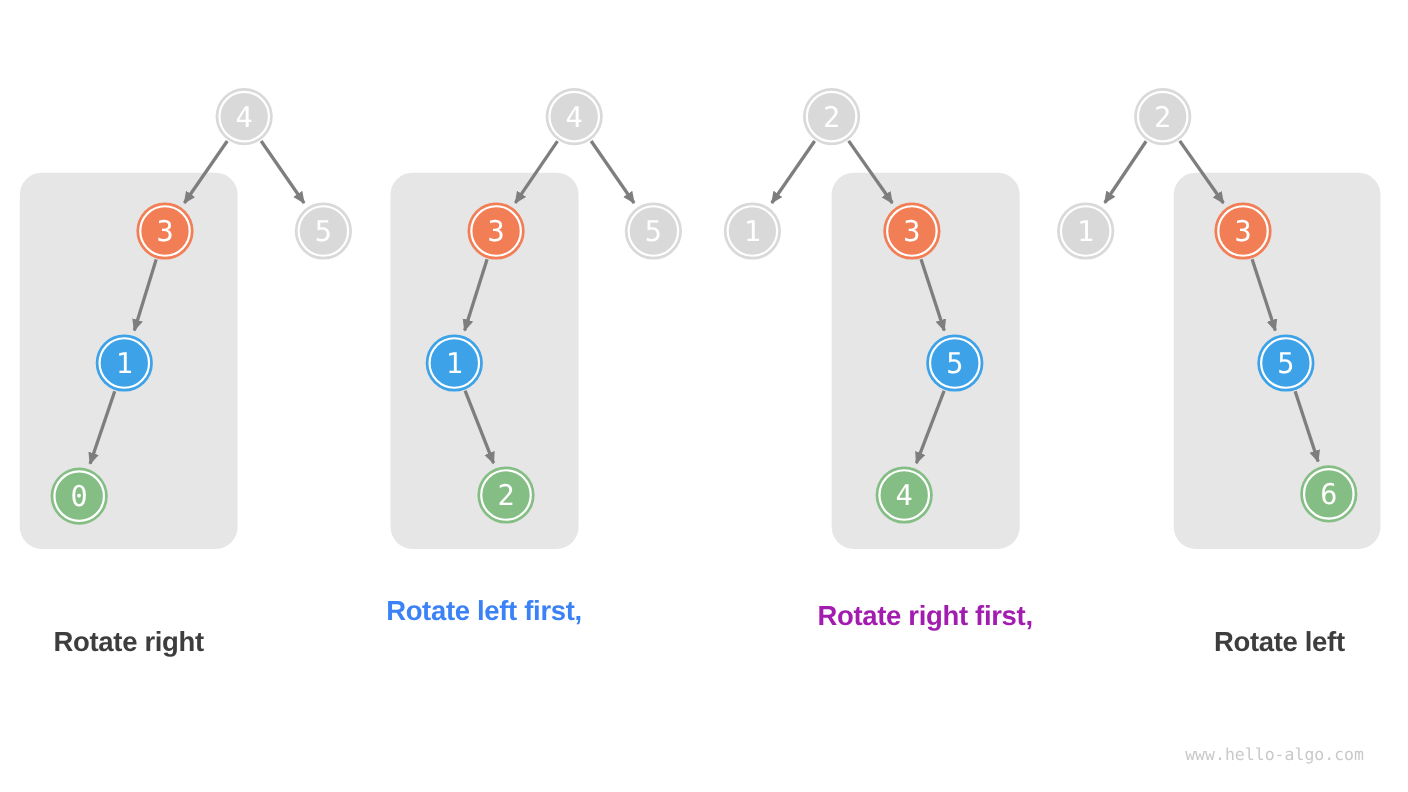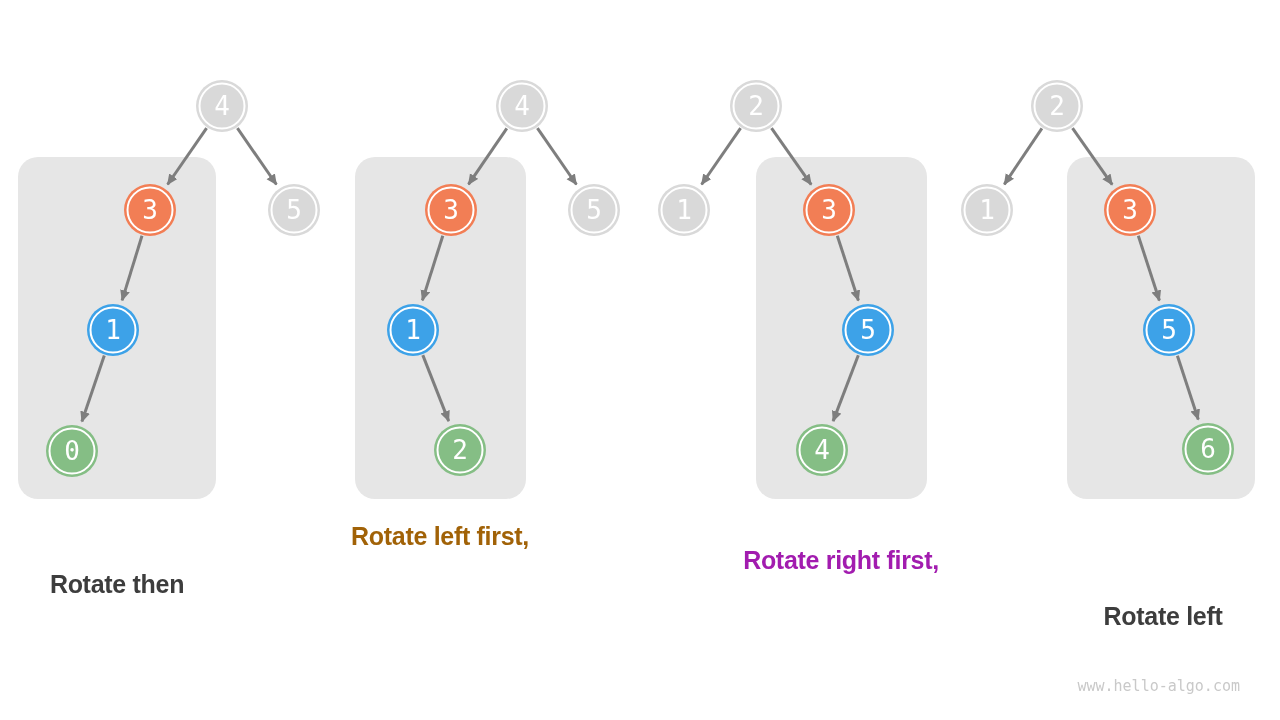--- a/index.html
+++ b/index.html
@@ -164,26 +164,26 @@
         </g>
         <g>
           <circle cx="1208" cy="449" r="26" fill="#85be85"></circle>
           <circle cx="1208" cy="449" r="22.5" fill="none" stroke="#ffffff" stroke-width="2"></circle>
           <text x="1208" y="449" dy="0.35em" text-anchor="middle" fill="#ffffff" font-size="26" font-family="&quot;DejaVu Sans Mono&quot;, monospace">6</text>
         </g>
       </g>
     </svg>
   <div id="captions">
       <div class="caption" style="left: 117px; top: 566px; color: rgb(61, 61, 61);">
-        <div>Rotate then</div>
+        <div>Rotate right</div>
       </div>
-      <div class="caption" style="left: 440px; top: 518px; color: #a16207;">
+      <div class="caption" style="left: 440px; top: 538px; color: #3b82f6;">
         <div>Rotate left first,</div>
       </div>
       <div class="caption" style="left: 841px; top: 542px; color: #a21caf;">
         <div>Rotate right first,</div>
       </div>
-      <div class="caption" style="left: 1163px; top: 566px; color: rgb(61, 61, 61); margin-top: 32px;">
+      <div class="caption" style="left: 1163px; top: 566px; color: rgb(61, 61, 61);">
         <div>Rotate left</div>
       </div>
     </div>
   <div class="watermark" style="color: rgb(201, 201, 201);">www.hello-algo.com</div>
 </div>
 
 </body></html>

